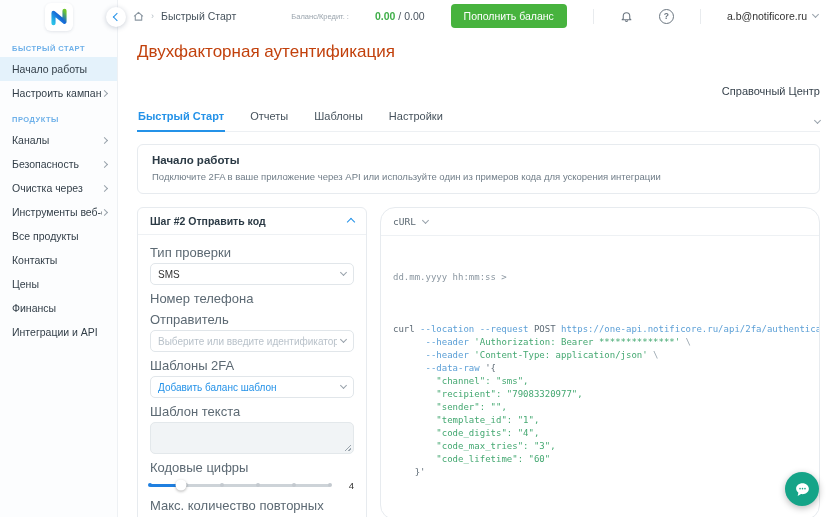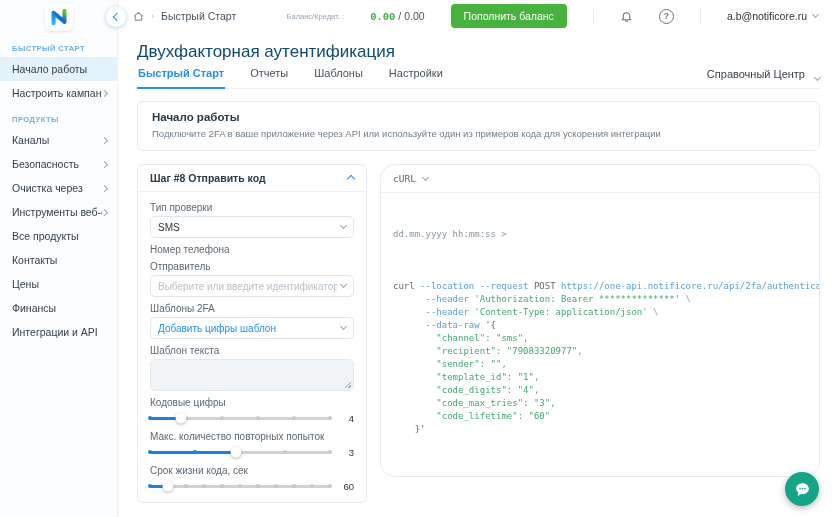--- a/index.html
+++ b/index.html
@@ -26,49 +26,49 @@
   .chev.sm{width:4px;height:4px;}
 
   
   .main{margin-left:117px;height:100%;}
   .topbar{height:32px;display:flex;align-items:center;padding:0 14px 0 16px;}
   .breadcrumb{display:flex;align-items:center;gap:7px;font-size:10.5px;color:#46525c;}
   .bc-sep{color:#b3bcc3;font-size:9px;}
   .top-right{margin-left:auto;display:flex;align-items:center;gap:26px;}
   .bal-label{font-size:7.5px;color:#9aa4ad;}
   .bal-vals{font-size:10.5px;color:#4a5560;}
-  .bal-green{color:#3fae49;font-weight:bold;font-family:Liberation Mono, monospace;}
+  .bal-green{color:#3fae49;font-weight:bold;}
   .topup-btn{background:#47b33e;color:#fff;border:none;border-radius:4px;font-size:10.5px;padding:6px 13px;cursor:pointer;font-family:inherit;}
   .tb-divider{width:1px;height:15px;background:#e8ebee;}
   .icon-btn{display:flex;align-items:center;justify-content:center;cursor:pointer;}
   .help-circle{width:13px;height:13px;border:1.3px solid #6b7680;border-radius:50%;font-size:8.5px;color:#6b7680;display:flex;align-items:center;justify-content:center;font-weight:bold;}
   .user-menu{display:flex;align-items:center;gap:6px;font-size:10.5px;color:#333;cursor:pointer;}
 
   
   .content{padding:4px 12px 0 20px;}
-  .page-title{font-size:17px;font-weight:500;color:#0c4a6e;margin:6px 0 0;}
+  .page-title{font-size:17px;font-weight:500;color:#c2410c;margin:6px 0 23px;}
   .tabs-row{display:flex;align-items:flex-end;gap:24px;border-bottom:1px solid #edf0f3;}
   .tab{font-size:11px;color:#46525c;padding:5px 1px 8px;cursor:pointer;border-bottom:2px solid transparent;margin-bottom:-1px;}
   .tab.active{color:#2492e8;font-weight:bold;border-bottom-color:#2492e8;}
-  .help-center{margin-left:auto;display:flex;align-items:flex-end;gap:10px;font-size:11px;color:#37424c;padding-bottom:8px;cursor:pointer;}
+  .help-center{margin-left:auto;display:flex;align-items:flex-end;gap:24px;font-size:11px;color:#37424c;padding-bottom:8px;cursor:pointer;flex-direction:column;}
 
   .intro-card{margin-top:12px;border:1px solid #e7ebef;border-radius:6px;padding:9px 14px 11px;}
   .intro-title{font-size:11.5px;font-weight:bold;color:#2b3a45;}
   .intro-desc{font-size:9.5px;color:#707d88;margin-top:5px;}
 
   .panels{display:flex;gap:13px;margin-top:13px;align-items:flex-start;}
   .panel{border:1px solid #e7ebef;border-radius:6px;background:#fff;}
   .panel-l{width:228px;flex:none;}
   .panel-r{flex:1;min-width:0;border-radius:15px;}
   .panel-head{display:flex;align-items:center;justify-content:space-between;padding:7px 12px;border-bottom:1px solid #eef1f4;}
   .panel-head .ph-title{font-size:10.5px;font-weight:bold;color:#2b3a45;}
   .panel-body{padding:8px 12px 8px;}
 
   
-  .f-label{font-size:10px;color:#5c6973;margin:6px 0 3px;}
+  .f-label{font-size:13px;color:#5c6973;margin:6px 0 3px;}
   .f-label:first-child{margin-top:2px;}
   .ctrl{height:20px;border:1px solid #e1e6ea;border-radius:5px;display:flex;align-items:center;padding:0 7px;font-size:10px;color:#333;gap:4px;cursor:pointer;background:#fff;}
   .ctrl input{border:none;outline:none;flex:1;min-width:0;font:inherit;color:#333;background:transparent;padding:0;}
   .ctrl input::placeholder{color:#b9c2ca;}
   .ctrl .val{flex:1;white-space:nowrap;overflow:hidden;}
   .ctrl.link .val{color:#2492e8;}
   .textarea{position:relative;height:30px;background:#f1f4f6;border:1px solid #e3e8eb;border-radius:5px;}
   .resize-h{position:absolute;right:2px;bottom:2px;width:8px;height:8px;
     background:repeating-linear-gradient(135deg,transparent 0 1.5px,#9aa4ad 1.5px 2.5px);
     clip-path:polygon(100% 0,100% 100%,0 100%);}
@@ -223,42 +223,42 @@
 
       <div class="intro-card">
         <div class="intro-title">Начало работы</div>
         <div class="intro-desc">Подключите 2FA в ваше приложение через API или используйте один из примеров кода для ускорения интеграции</div>
       </div>
 
       <div class="panels">
 
         <section class="panel panel-l">
           <div class="panel-head">
-            <span class="ph-title">Шаг #8 Отправить код</span>
+            <span class="ph-title">Шаг #2 Отправить код</span>
             <span class="chev up"></span>
           </div>
           <div class="panel-body">
 
             <div class="f-label">Тип проверки</div>
             <div class="ctrl">
               <span class="val">SMS</span>
               <span class="chev down sm"></span>
             </div>
 
             <div class="f-label">Номер телефона</div>
 
             <div class="f-label">Отправитель</div>
             <div class="ctrl">
               <input placeholder="Выберите или введите идентификатор отправителя" style="">
               <span class="chev down sm"></span>
             </div>
 
             <div class="f-label">Шаблоны 2FA</div>
             <div class="ctrl link">
-              <span class="val">Добавить цифры шаблон</span>
+              <span class="val">Добавить баланс шаблон</span>
               <span class="chev down sm"></span>
             </div>
 
             <div class="f-label">Шаблон текста</div>
             <div class="textarea">
               <span class="resize-h"></span>
             </div>
 
             <div class="f-label">Кодовые цифры</div>
             <div class="slider-row">

